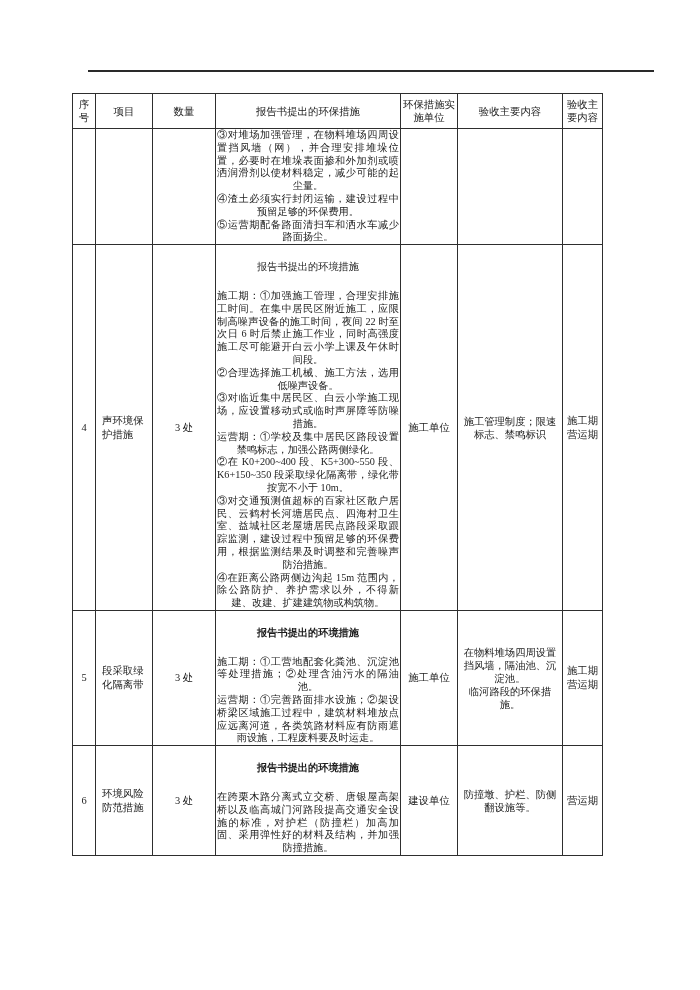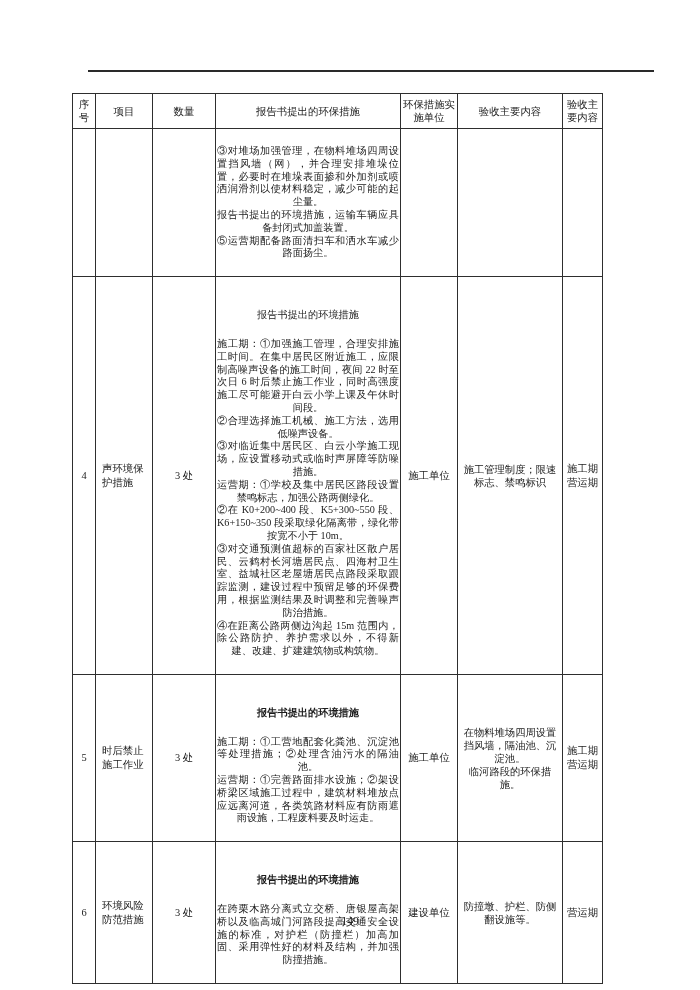--- a/index.html
+++ b/index.html
@@ -27,21 +27,21 @@
   }
   td.cell-seq, td.cell-qty, td.cell-unit, td.cell-time {
     font-size:10.4px; line-height:14px; text-align:center;
     vertical-align:middle; padding:0 2px;
   }
   td.cell-item {
     font-size:10.4px; line-height:14px; text-align:left;
     vertical-align:middle; padding:0 6px;
   }
   td.cell-measures {
-    font-size:10.2px; line-height:12.8px; vertical-align:middle; padding:16px 1px;
+    font-size:10.2px; line-height:12.8px; vertical-align:middle; padding:0 1px;
   }
   .m-para { margin:0; text-align:justify; text-align-last:center; }
   .m-title { margin:16px; text-align:center; }
   .m-title.bold { font-weight:bold; }
   td.cell-content {
     font-size:10.3px; line-height:13px; text-align:center;
     vertical-align:middle; padding:0 2px;margin-left:20px;
   }
   .c-para { margin:0; }
   .page-number {
@@ -77,21 +77,21 @@
         <th>验收主要内容</th>
       </tr>
     </thead>
     <tbody>
         <tr style="height: 108px;">
           <td class="cell-seq"></td>
           <td class="cell-item"></td>
           <td class="cell-qty"></td>
           <td class="cell-measures">
             <p class="m-para">③对堆场加强管理，在物料堆场四周设置挡风墙（网），并合理安排堆垛位置，必要时在堆垛表面掺和外加剂或喷洒润滑剂以使材料稳定，减少可能的起尘量。</p>
-            <p class="m-para">报告书提出的环境措施，运输车辆应具备封闭式加盖装置。</p>
+            <p class="m-para">④渣土必须实行封闭运输，建设过程中预留足够的环保费用。</p>
             <p class="m-para">⑤运营期配备路面清扫车和洒水车减少路面扬尘。</p>
           </td>
           <td class="cell-unit"></td>
           <td class="cell-content"></td>
           <td class="cell-time"></td>
         </tr>
         <tr style="height: 320px;">
           <td class="cell-seq">4</td>
           <td class="cell-item">声环境保护措施</td>
           <td class="cell-qty">3 处</td>
@@ -109,21 +109,21 @@
           <td class="cell-content">
             <p class="c-para">施工管理制度；限速标志、禁鸣标识</p>
           </td>
           <td class="cell-time">
             <p class="c-para">施工期</p>
             <p class="c-para">营运期</p>
           </td>
         </tr>
         <tr style="height: 107px;">
           <td class="cell-seq">5</td>
-          <td class="cell-item">时后禁止施工作业</td>
+          <td class="cell-item">段采取绿化隔离带</td>
           <td class="cell-qty">3 处</td>
           <td class="cell-measures">
             <p class="m-title bold">报告书提出的环境措施</p>
             <p class="m-para">施工期：①工营地配套化粪池、沉淀池等处理措施；②处理含油污水的隔油池。</p>
             <p class="m-para">运营期：①完善路面排水设施；②架设桥梁区域施工过程中，建筑材料堆放点应远离河道，各类筑路材料应有防雨遮雨设施，工程废料要及时运走。</p>
           </td>
           <td class="cell-unit">施工单位</td>
           <td class="cell-content">
             <p class="c-para">在物料堆场四周设置挡风墙，隔油池、沉淀池。</p>
             <p class="c-para">临河路段的环保措施。</p>
@@ -145,15 +145,14 @@
           <td class="cell-content">
             <p class="c-para">防撞墩、护栏、防侧翻设施等。</p>
           </td>
           <td class="cell-time">
             <p class="c-para">营运期</p>
           </td>
         </tr>
       </tbody>
   </table>
 
-  <div class="page-number">149</div>
 
 </div>
 
 </body></html>

